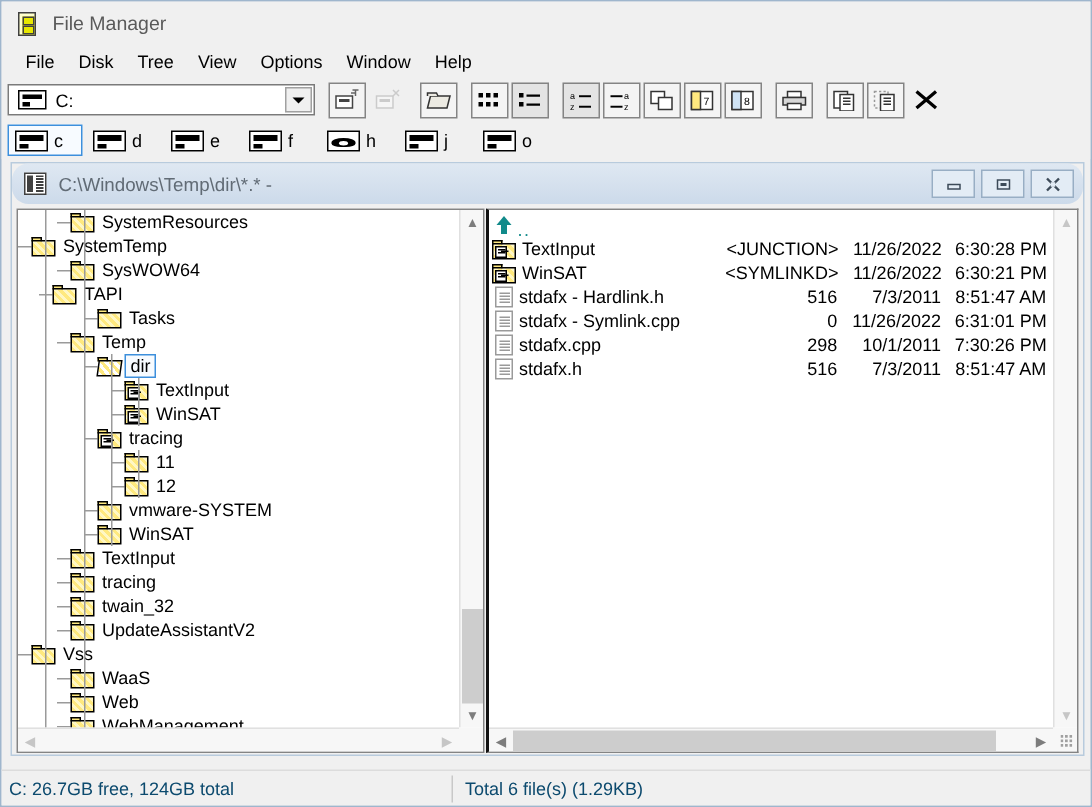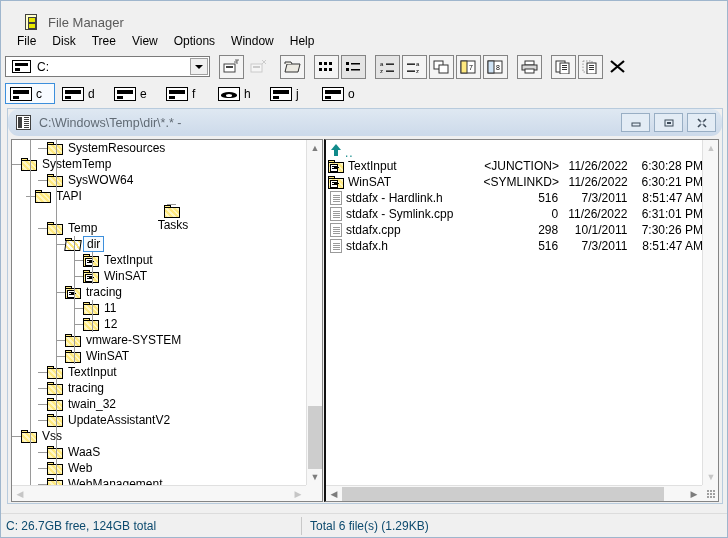--- a/index.html
+++ b/index.html
@@ -15,22 +15,22 @@
     position: relative;
     width: 728px; height: 538px;
     background: #f0f0f0;
     border: 1px solid #9fb6cd;
     overflow: hidden;
   }
 
   
   .apptitle {
     height: 29px;
-    display: flex; align-items: flex-end;
-    padding-left: 22px;
+    display: flex; align-items: center;
+    padding-left: 9px;
     background: #f0f0f0;
   }
   .apptitle .appicon {
     width: 16px; height: 16px;
     margin-right: 9px;
     flex: 0 0 auto;
     position: relative;
   }
   .apptitle .appicon .shell {
     position: absolute; left: 2px; top: 0;
@@ -338,21 +338,21 @@
   }
   .frow .fsize {
     width: 95px; text-align: right;
     padding-right: 4px;
   }
   .frow .fdate {
     width: 75px; text-align: right;
     padding-right: 4px;
   }
   .frow .ftime {
-    width: 78px; text-align: right;
+    width: 78px; text-align: center;
   }
   .updir {
     height: 16px; display: flex; align-items: center;
     font-size: 12px;
   }
   .uparrow {
     width: 14px; height: 13px;
     position: relative;
     flex: 0 0 auto;
     margin-left: 2px;
@@ -684,21 +684,21 @@
               <span class="tlabel">SysWOW64</span>
             </div>
             <div class="tnode" style="padding-left: 14px;">
               <div class="tick"></div>
               <div class="fico">
                 <div class="tab"></div>
                 <div class="bod"></div>
               </div>
               <span class="tlabel">TAPI</span>
             </div>
-            <div class="tnode" style="padding-left: 24px; flex-direction: column;">
+            <div class="tnode" style="padding-left: 44px;">
               <div class="tick"></div>
               <div class="fico">
                 <div class="tab"></div>
                 <div class="bod"></div>
               </div>
               <span class="tlabel">Tasks</span>
             </div>
             <div class="tnode" style="padding-left: 26px;">
               <div class="tick"></div>
               <div class="fico">

